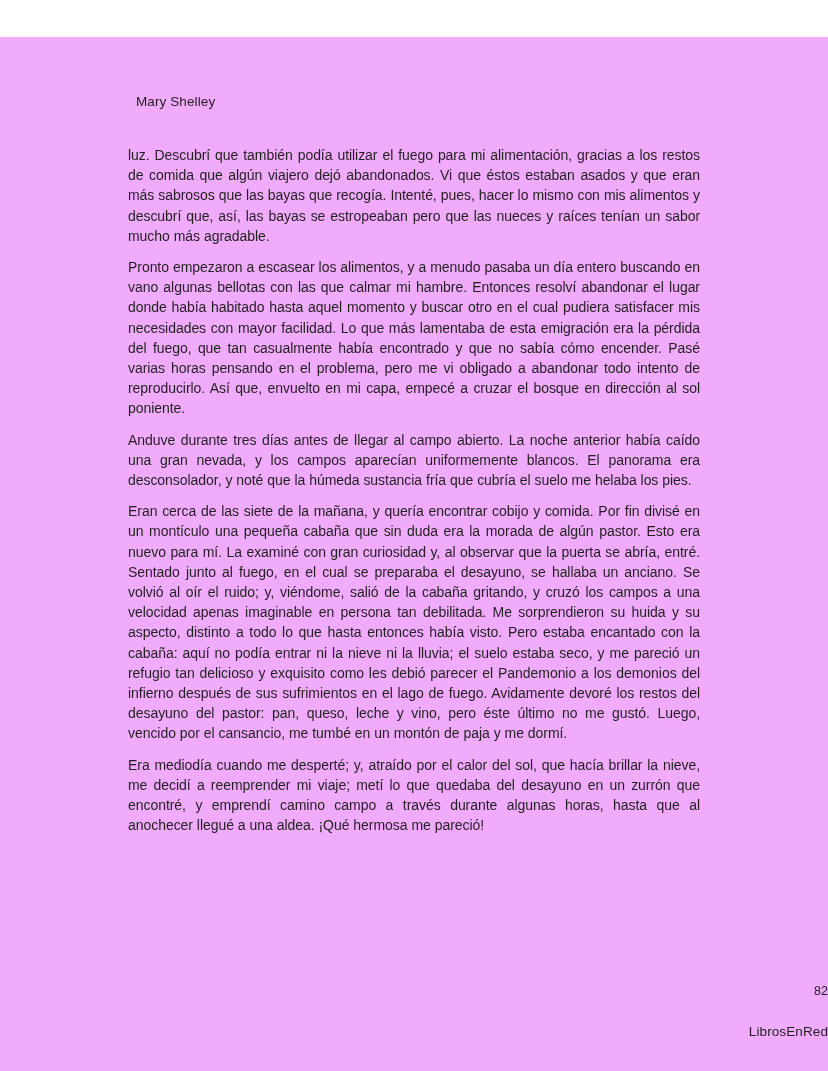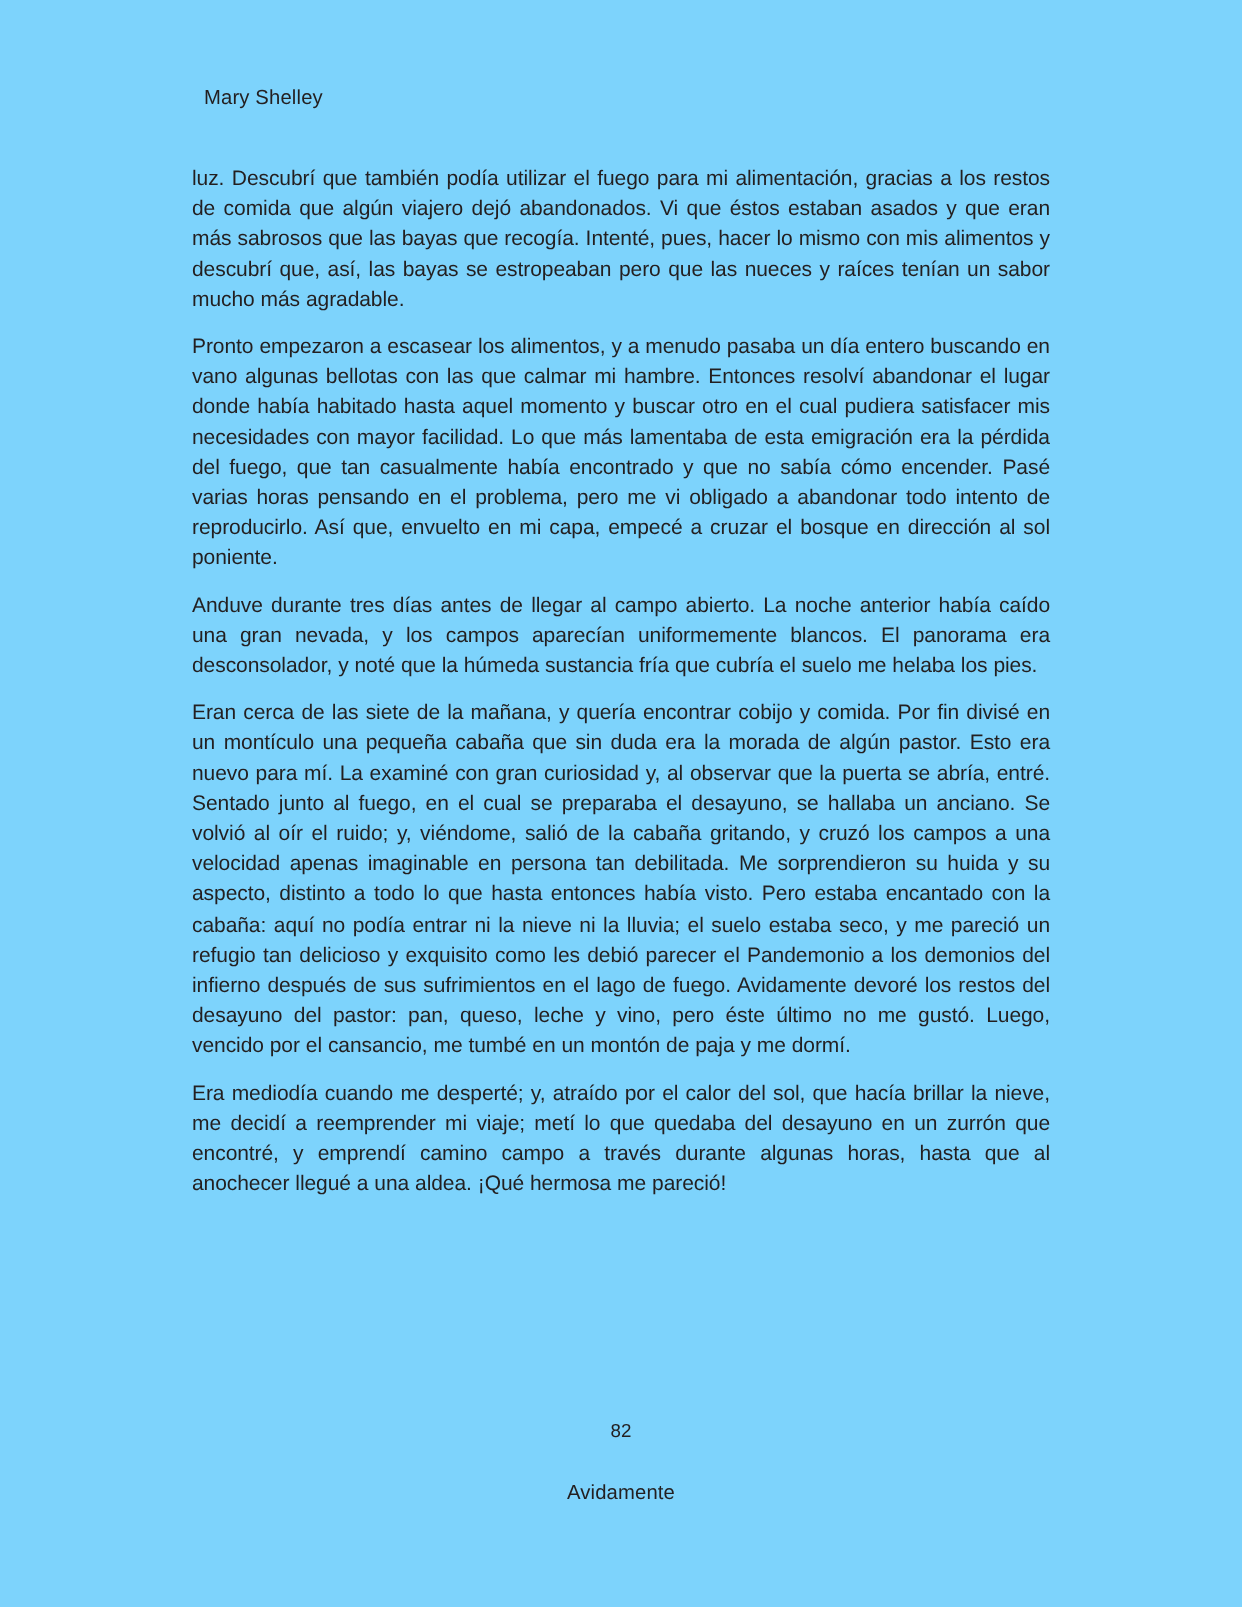--- a/index.html
+++ b/index.html
@@ -11,21 +11,22 @@
     width: 828px;
     height: 1071px;
     position: relative;
     font-family: "Liberation Sans", sans-serif;
     color: #231f20;
     overflow: hidden;
   }
   .page {
     position: absolute;
     inset: 0;
-    background: #7dd3fc;
+    background: #f0abfc;
+    margin-top: 37px;
   }
   .running-head {
     position: absolute;
     left: 136px;
     top: 56px;
     font-size: 13.5px;
     line-height: 18px;
     letter-spacing: 0.1px;
     color: #231f20;
     white-space: nowrap;
@@ -48,21 +49,21 @@
     hyphens: manual;
   }
   .para:last-child {
     margin-bottom: 0;
   }
   .footer {
     position: absolute;
     left: 0;
     right: 0;
     top: 946px;
-    text-align: center;
+    text-align: right;
   }
   .page-number {
     font-size: 12.5px;
     line-height: 16px;
     color: #231f20;
   }
   .imprint {
     margin-top: 24px;
     font-size: 13.5px;
     line-height: 18px;
@@ -80,16 +81,16 @@
   <div class="text-block">
     <p class="para">luz. Descubrí que también podía utilizar el fuego para mi alimentación, gracias a los restos de comida que algún viajero dejó abandonados. Vi que éstos estaban asados y que eran más sabrosos que las bayas que recogía. Intenté, pues, hacer lo mismo con mis alimentos y descubrí que, así, las bayas se estropeaban pero que las nueces y raíces tenían un sabor mucho más agradable.</p>
     <p class="para">Pronto empezaron a escasear los alimentos, y a menudo pasaba un día entero buscando en vano algunas bellotas con las que calmar mi hambre. Entonces resolví abandonar el lugar donde había habitado hasta aquel momento y buscar otro en el cual pudiera satisfacer mis necesidades con mayor facilidad. Lo que más lamentaba de esta emigración era la pérdida del fuego, que tan casualmente había encontrado y que no sabía cómo encender. Pasé varias horas pensando en el problema, pero me vi obligado a abandonar todo intento de reproducirlo. Así que, envuelto en mi capa, empecé a cruzar el bosque en dirección al sol poniente.</p>
     <p class="para">Anduve durante tres días antes de llegar al campo abierto. La noche anterior había caído una gran nevada, y los campos aparecían uniformemente blancos. El panorama era desconsolador, y noté que la húmeda sustancia fría que cubría el suelo me helaba los pies.</p>
     <p class="para">Eran cerca de las siete de la mañana, y quería encontrar cobijo y comida. Por fin divisé en un montículo una pequeña cabaña que sin duda era la morada de algún pastor. Esto era nuevo para mí. La examiné con gran curiosidad y, al observar que la puerta se abría, entré. Sentado junto al fuego, en el cual se preparaba el desayuno, se hallaba un anciano. Se volvió al oír el ruido; y, viéndome, salió de la cabaña gritando, y cruzó los campos a una velocidad apenas imaginable en persona tan debilitada. Me sorprendieron su huida y su aspecto, distinto a todo lo que hasta entonces había visto. Pero estaba encantado con la cabaña: aquí no podía entrar ni la nieve ni la lluvia; el suelo estaba seco, y me pareció un refugio tan delicioso y exquisito como les debió parecer el Pandemonio a los demonios del infierno después de sus sufrimientos en el lago de fuego. Avidamente devoré los restos del desayuno del pastor: pan, queso, leche y vino, pero éste último no me gustó. Luego, vencido por el cansancio, me tumbé en un montón de paja y me dormí.</p>
     <p class="para">Era mediodía cuando me desperté; y, atraído por el calor del sol, que hacía brillar la nieve, me decidí a reemprender mi viaje; metí lo que quedaba del desayuno en un zurrón que encontré, y emprendí camino campo a través durante algunas horas, hasta que al anochecer llegué a una aldea. ¡Qué hermosa me pareció!</p>
   </div>
 
   <div class="footer">
     <div class="page-number">82</div>
-    <div class="imprint">Avidamente</div>
+    <div class="imprint">LibrosEnRed</div>
   </div>
 
 </div>
 
 </body></html>

